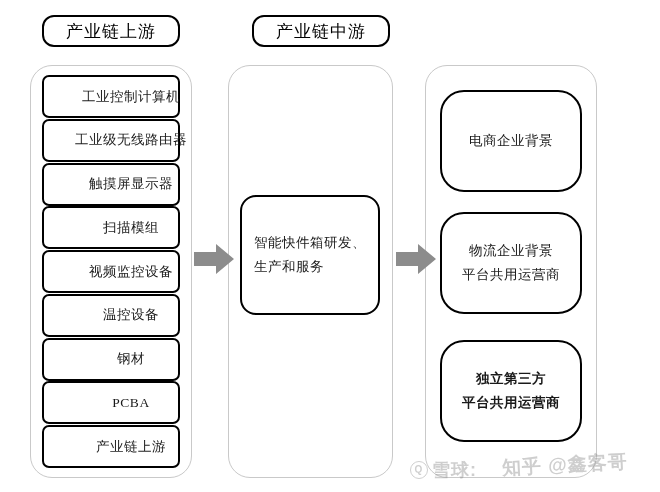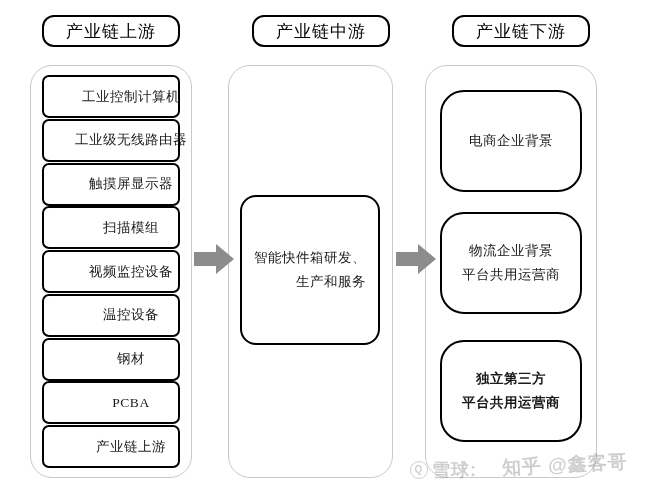--- a/index.html
+++ b/index.html
@@ -79,28 +79,28 @@
     white-space: nowrap;
     padding-left: 40px;
   }
 
   
   #mid-box {
     position: absolute;
     left: 240px;
     top: 195px;
     width: 140px;
-    height: 150px;
+    height: 120px;
     border: 2.5px solid #000000;
     border-radius: 16px;
     background: #ffffff;
     display: flex;
     align-items: center;
     justify-content: center;
-    text-align: right;
+    text-align: left;
     font-size: 13.5px;
     line-height: 1.75;
     letter-spacing: 0.5px;
     box-sizing: border-box;
   }
 
   
   .down-box {
     position: absolute;
     left: 440px;
@@ -183,21 +183,20 @@
 <body>
 
 <div class="stage">
 
   <div class="column" id="col-up"></div>
   <div class="column" id="col-mid"></div>
   <div class="column" id="col-down"></div>
 
   <div class="header-box" id="hdr-up">产业链上游</div>
   <div class="header-box" id="hdr-mid">产业链中游</div>
-  <div class="header-box" id="hdr-down">产业链下游</div>
 
   <div class="up-list">
     <div class="item-box">工业控制计算机</div>
     <div class="item-box">工业级无线路由器</div>
     <div class="item-box">触摸屏显示器</div>
     <div class="item-box">扫描模组</div>
     <div class="item-box">视频监控设备</div>
     <div class="item-box">温控设备</div>
     <div class="item-box">钢材</div>
     <div class="item-box">PCBA</div>

